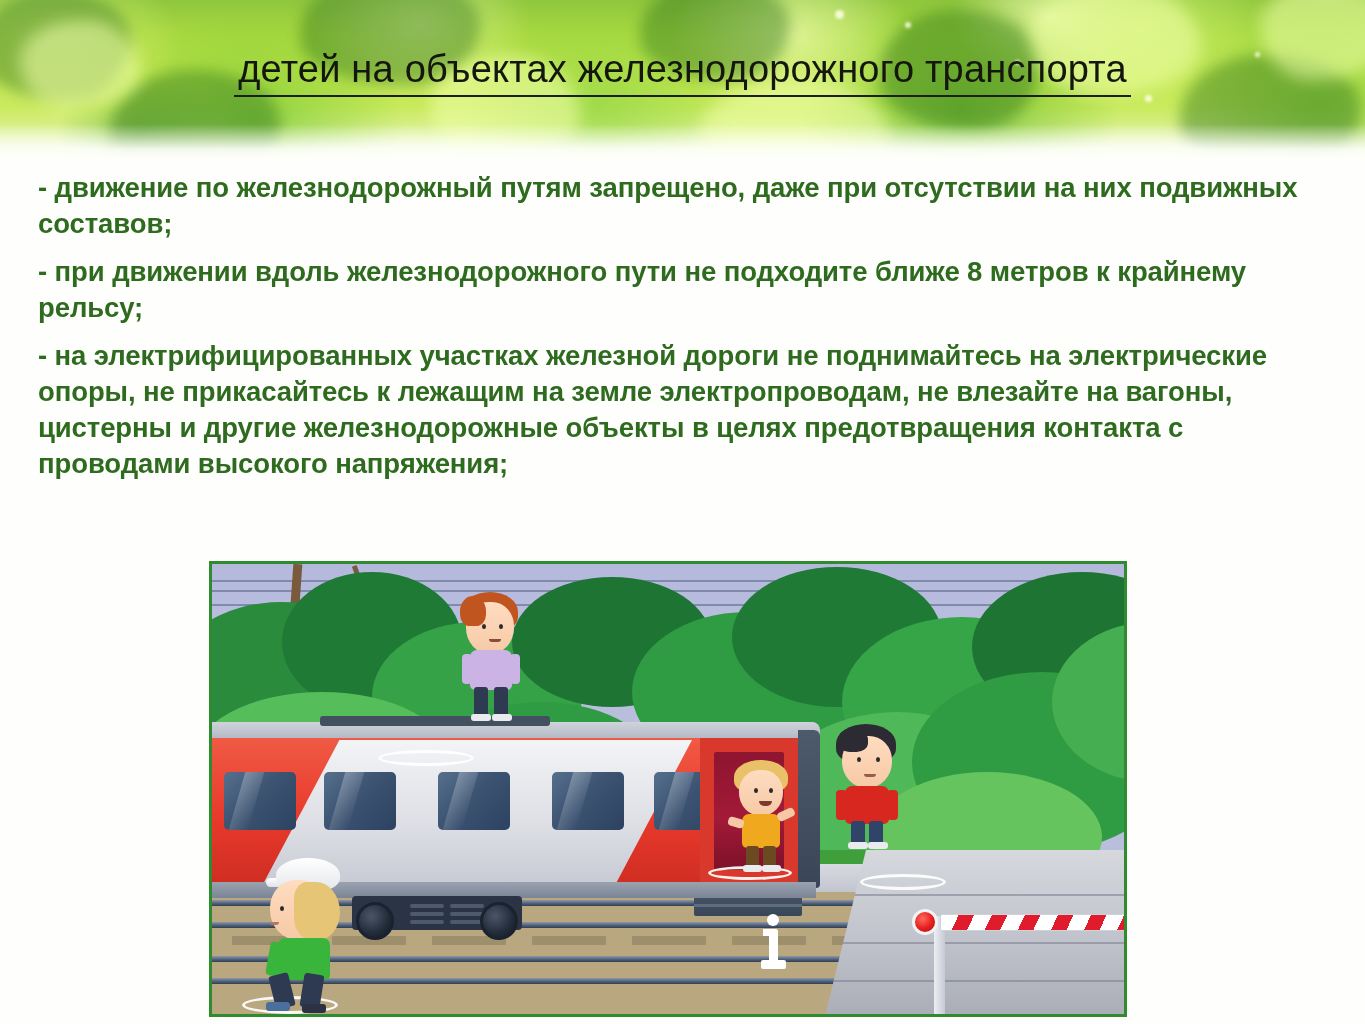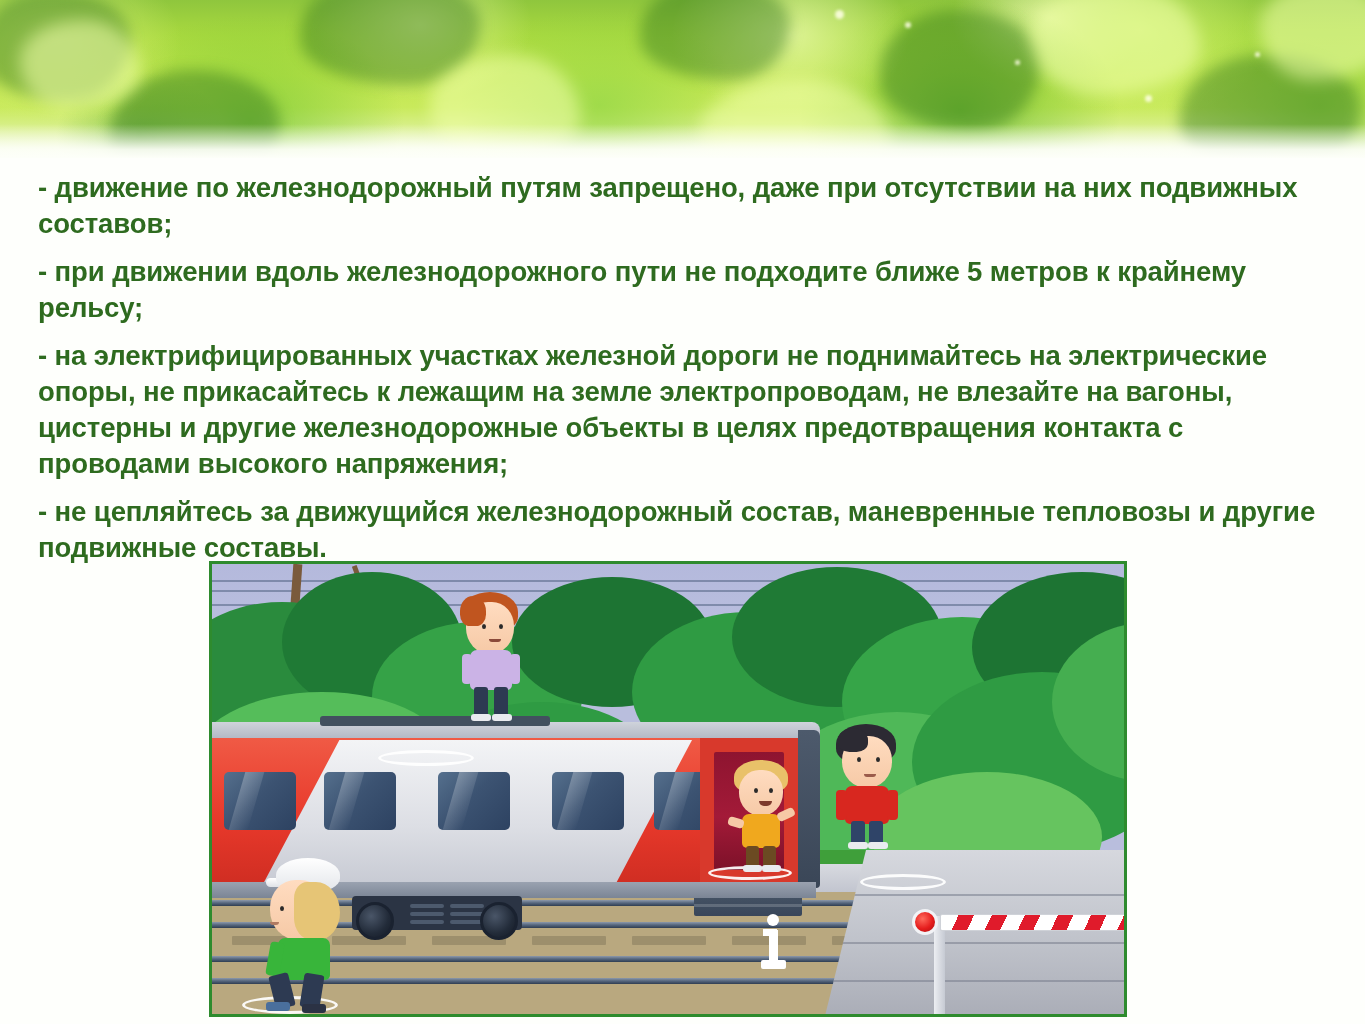--- a/index.html
+++ b/index.html
@@ -194,28 +194,28 @@
     <div class="leaf-dark" style="left:1180px; top:55px;  width:180px; height:120px;"></div>
     <div class="leaf-light" style="left:1260px;top:-20px; width:130px; height:100px;"></div>
     <div class="spark" style="left:905px;  top:22px; width:6px;  height:6px;"></div>
     <div class="spark" style="left:1015px; top:60px; width:5px;  height:5px;"></div>
     <div class="spark" style="left:1145px; top:95px; width:7px;  height:7px;"></div>
     <div class="spark" style="left:835px;  top:10px; width:9px;  height:9px;"></div>
     <div class="spark" style="left:1255px; top:52px; width:5px;  height:5px;"></div>
 
     <div class="title-wrap">
       <br>
+      <div class="title-line">детей на объектах железнодорожного транспорта</div>
     </div>
   </div>
 
   <div class="body-text">
     <p class="para">- движение по железнодорожный путям запрещено, даже при отсутствии на них подвижных составов;</p>
-    <p class="para">- при движении вдоль железнодорожного пути не подходите ближе 5 метров к крайнему рельсу;</p>
+    <p class="para">- при движении вдоль железнодорожного пути не подходите ближе 8 метров к крайнему рельсу;</p>
     <p class="para">- на электрифицированных участках железной дороги не поднимайтесь на электрические опоры, не прикасайтесь к лежащим на земле электропроводам, не влезайте на вагоны, цистерны и другие железнодорожные объекты в целях предотвращения контакта с проводами высокого напряжения;</p>
-    <p class="para">- не цепляйтесь за движущийся железнодорожный состав, маневренные тепловозы и другие подвижные составы.</p>
   </div>
 
   <div class="illustration">
     <div class="scene">
 
       <div class="sky"></div>
       <div class="wire" style="top:16px;"></div>
       <div class="wire" style="top:26px;"></div>
       <div class="wire" style="top:40px;"></div>
       <div class="pole" style="left:78px; top:0; width:9px; height:96px; transform:rotate(4deg);"></div>

